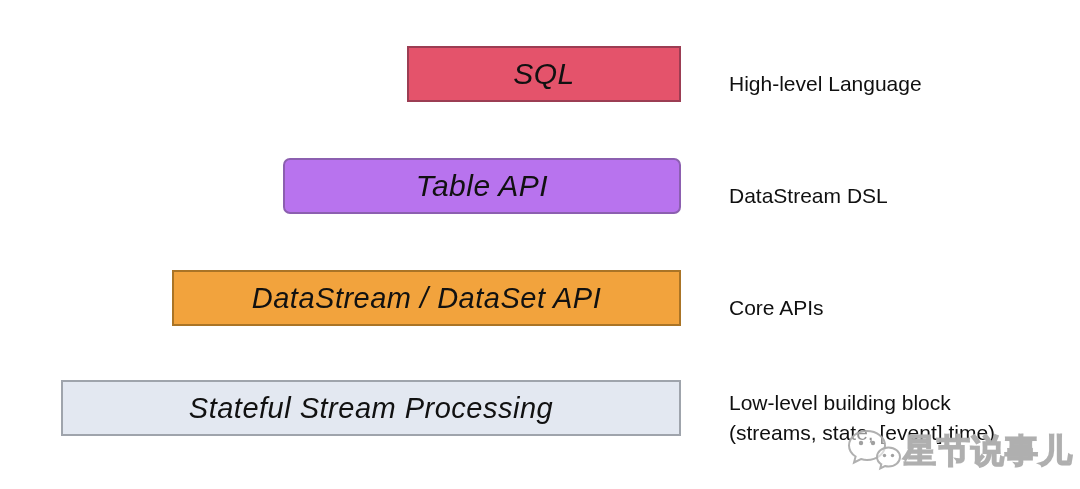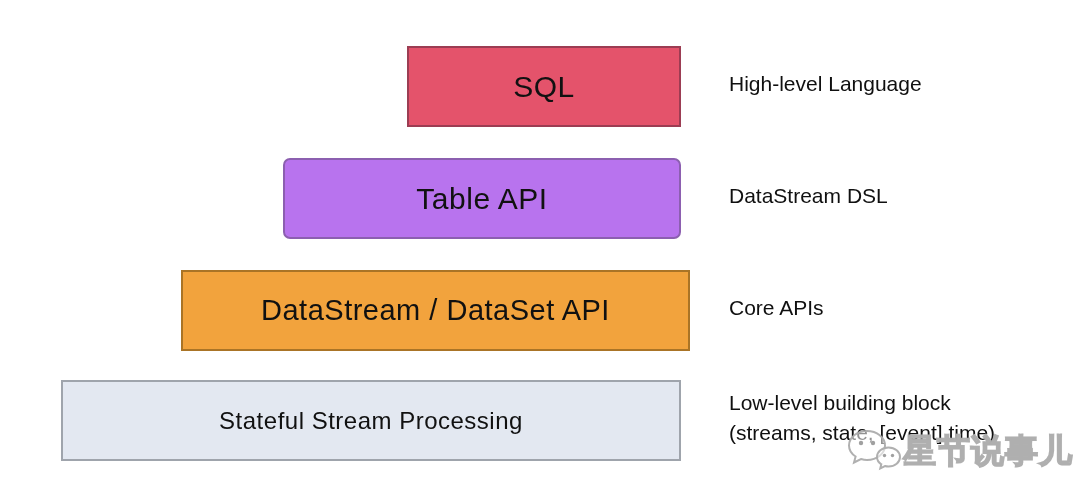--- a/index.html
+++ b/index.html
@@ -11,33 +11,34 @@
   .canvas {
     position: relative;
     width: 1080px;
     height: 489px;
     background: #ffffff;
     overflow: hidden;
   }
   .layer-box {
     position: absolute;
     box-sizing: border-box;
-    height: 81px;
+    height: 56px;
     border: 2px solid #701a75;
     display: flex;
     align-items: center;
     justify-content: center;
     font-size: 30px;
     color: #111111;
     letter-spacing: 0.5px;
+    font-style: italic;
   }
   .box-0 { left: 407px; top: 46px;  width: 274px; }
   .box-1 { left: 283px; top: 158px; width: 398px; border-radius: 7px; }
-  .box-2 { left: 181px; top: 270px; width: 509px; font-size: 29px; text-align: right; }
-  .box-3 { left: 61px;  top: 380px; width: 620px; font-size: 24px; }
+  .box-2 { left: 172px; top: 270px; width: 509px; font-size: 29px; text-align: right; }
+  .box-3 { left: 61px;  top: 380px; width: 620px; font-size: 29px; }
 
   .layer-desc {
     position: absolute;
     left: 729px;
     width: 360px;
     height: 75px;
     display: flex;
     align-items: center;
     font-size: 21px;
     line-height: 30px;

